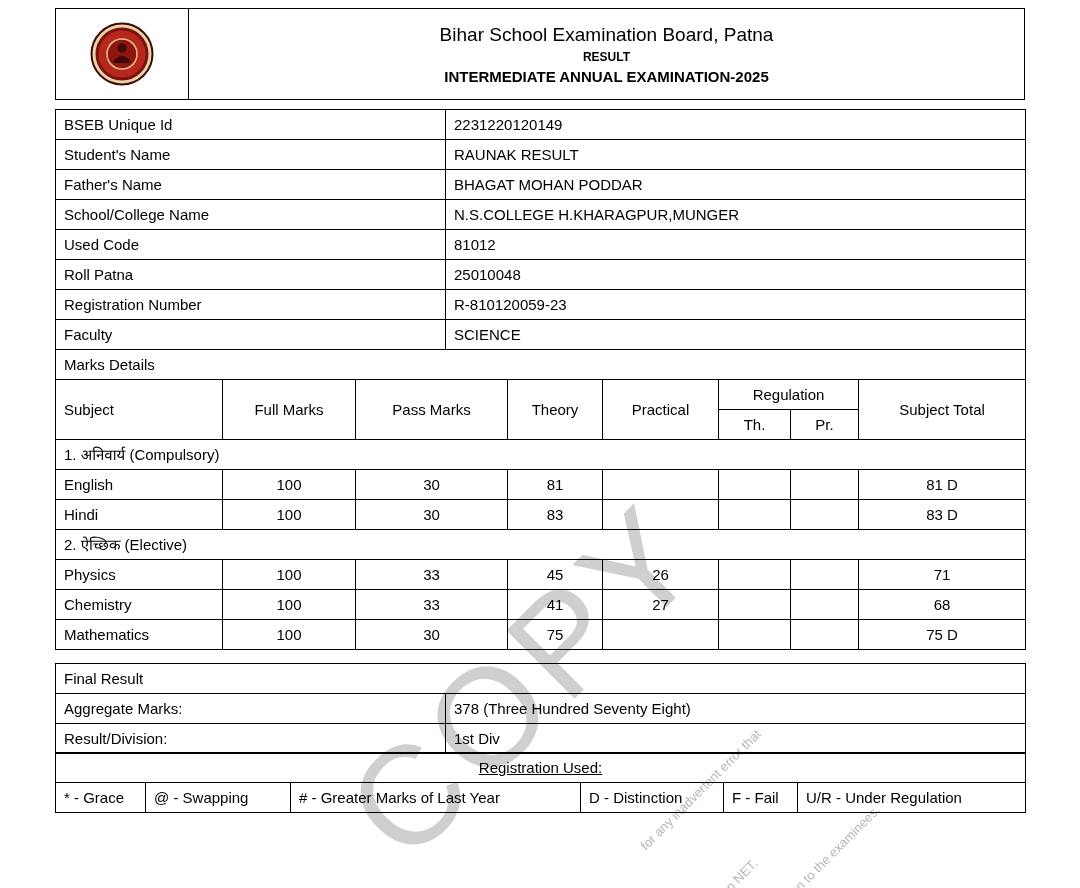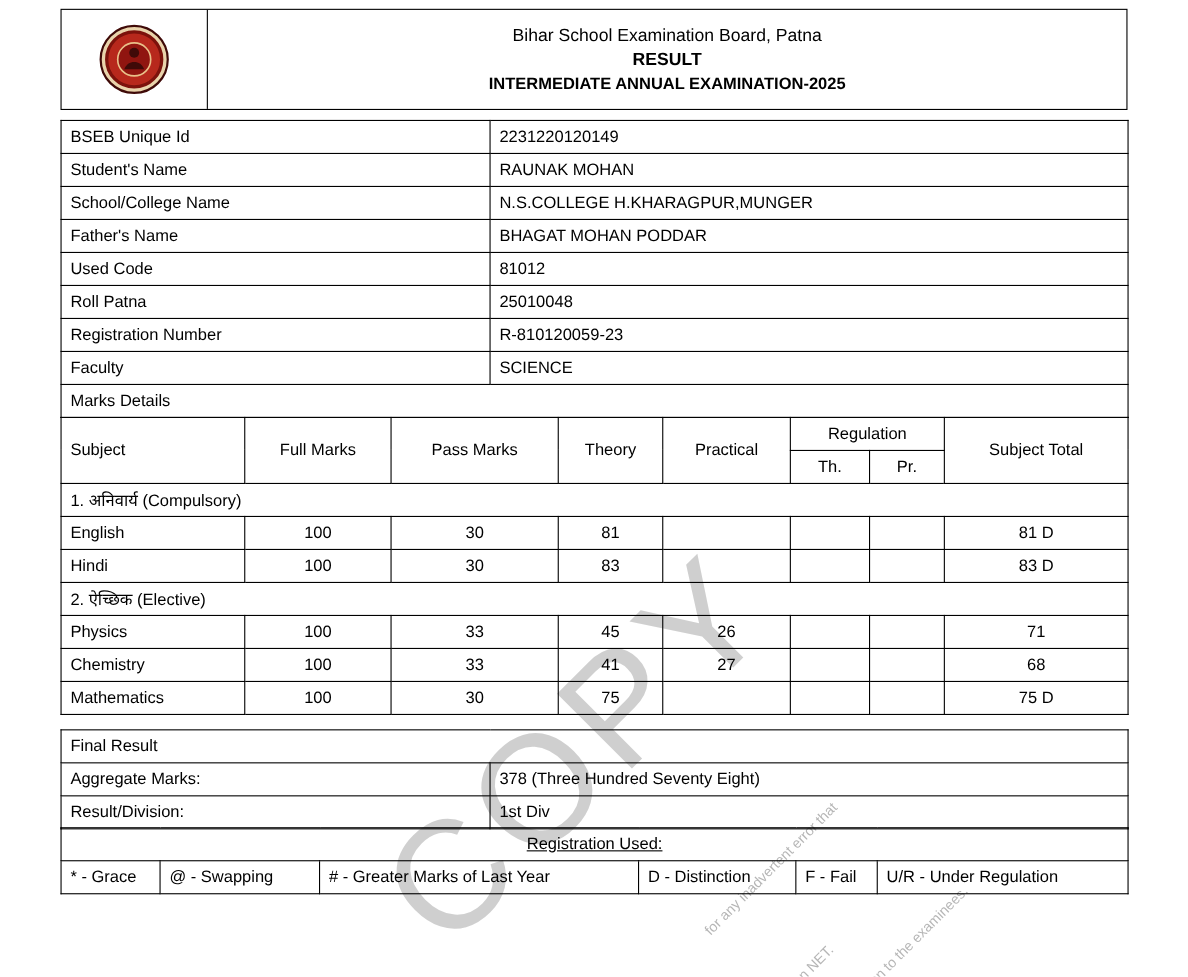--- a/index.html
+++ b/index.html
@@ -38,22 +38,22 @@
     height: 92px; margin-bottom: 9px; background: transparent;
   }
   .logo-cell {
     width: 133px; border-right: 1.5px solid #000;
     display: flex; align-items: center; justify-content: center;
   }
   .title-cell {
     flex: 1; display: flex; flex-direction: column;
     align-items: center; justify-content: center; gap: 4px;
   }
-  .board-name { font-size: 16px; }
-  .t-result   { font-size: 16px; font-weight: bold; }
+  .board-name { font-size: 19px; }
+  .t-result   { font-size: 12px; font-weight: bold; }
   .t-exam     { font-size: 15px; font-weight: bold; }
 
   table.t { border-collapse: collapse; table-layout: fixed; width: 970px; }
   table.t td, table.t th {
     border: 1.5px solid #000;
     font-size: 15px; font-weight: 400;
     height: 30px; padding: 0 8px;
     white-space: nowrap; overflow: hidden;
     background: transparent;
   }
@@ -101,29 +101,29 @@
           <col style="width:390px">
           <col style="width:580px">
         </colgroup>
       <tbody>
           <tr>
         <td class="l">BSEB Unique Id</td>
         <td class="l">2231220120149</td>
       </tr>
       <tr>
         <td class="l">Student's Name</td>
-        <td class="l">RAUNAK MOHAN</td>
+        <td class="l">RAUNAK RESULT</td>
+      </tr>
+      <tr>
+        <td class="l">Father's Name</td>
+        <td class="l">BHAGAT MOHAN PODDAR</td>
       </tr>
       <tr>
         <td class="l">School/College Name</td>
         <td class="l">N.S.COLLEGE H.KHARAGPUR,MUNGER</td>
-      </tr>
-      <tr>
-        <td class="l">Father's Name</td>
-        <td class="l">BHAGAT MOHAN PODDAR</td>
       </tr>
       <tr>
         <td class="l">Used Code</td>
         <td class="l">81012</td>
       </tr>
       <tr>
         <td class="l">Roll Patna</td>
         <td class="l">25010048</td>
       </tr>
       <tr>

